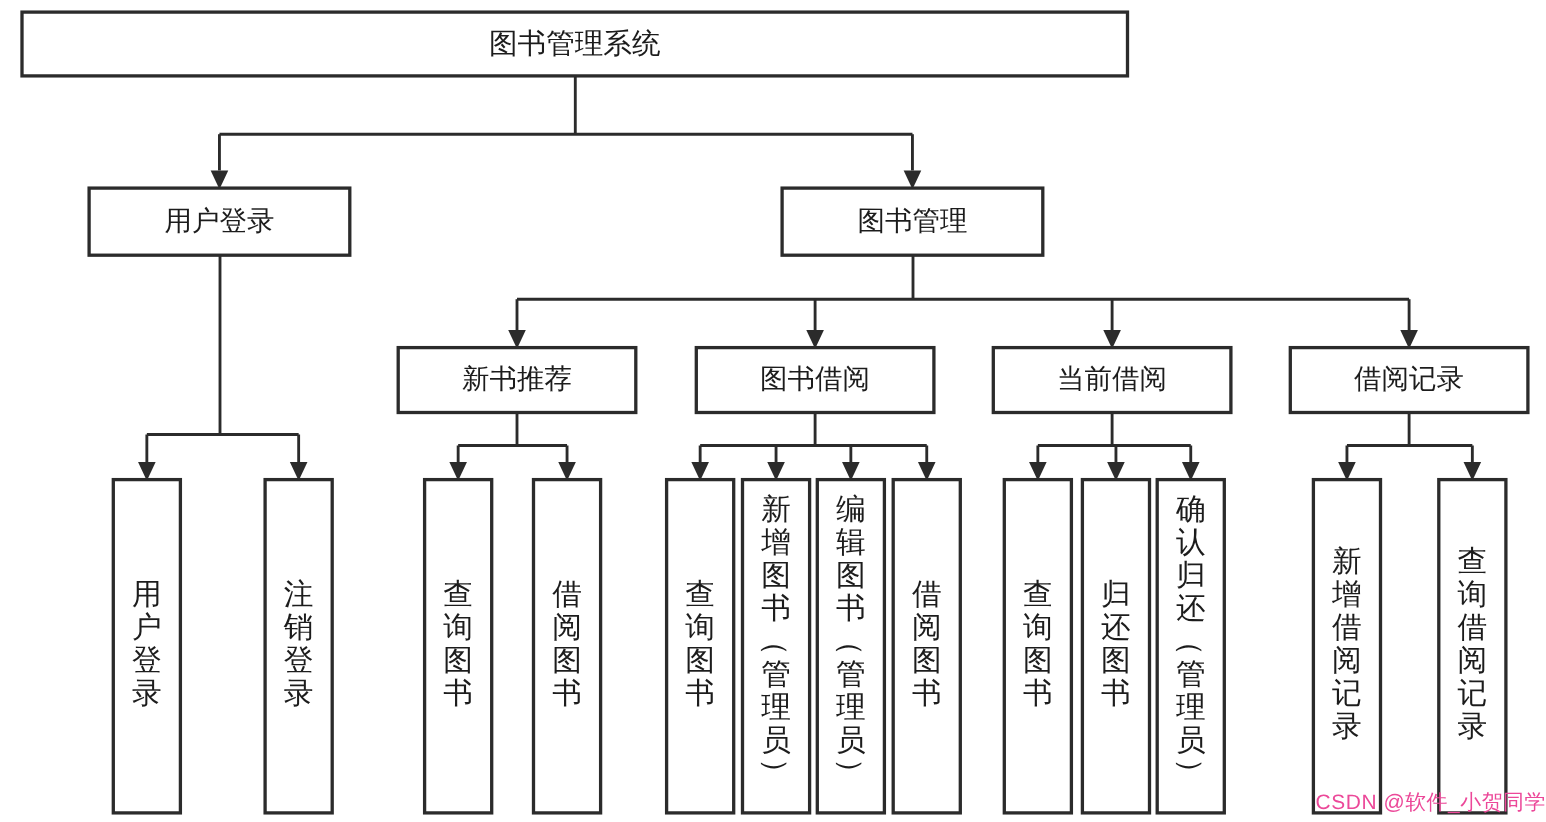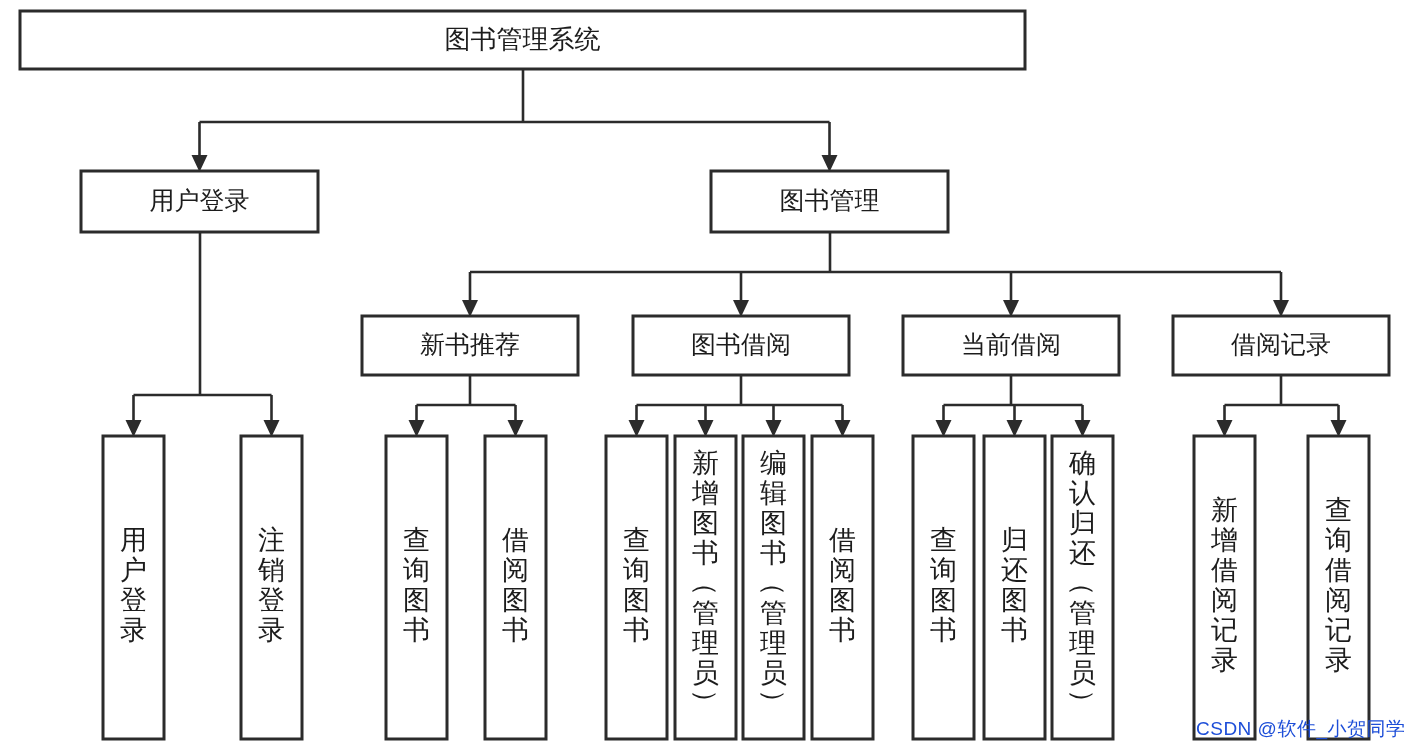--- a/index.html
+++ b/index.html
@@ -58,21 +58,21 @@
   .leaf-label-v {
     font-family: "Liberation Sans", "DejaVu Sans", sans-serif;
     font-size: 27px;
     fill: #1c1c1c;
     text-anchor: middle;
   }
   .watermark-text {
     position: absolute;
     font-family: "Liberation Sans", "DejaVu Sans", sans-serif;
     font-size: 19px;
-    color: #1d4ed8;
+    color: #ec4899;
     white-space: nowrap;
     letter-spacing: 0.5px;
     pointer-events: none;
   }
 </style>
 </head>
 <body>
 
 <div id="diagram-root">
   <svg class="diagram-canvas" viewBox="0 0 1405 747" xmlns="http://www.w3.org/2000/svg">

